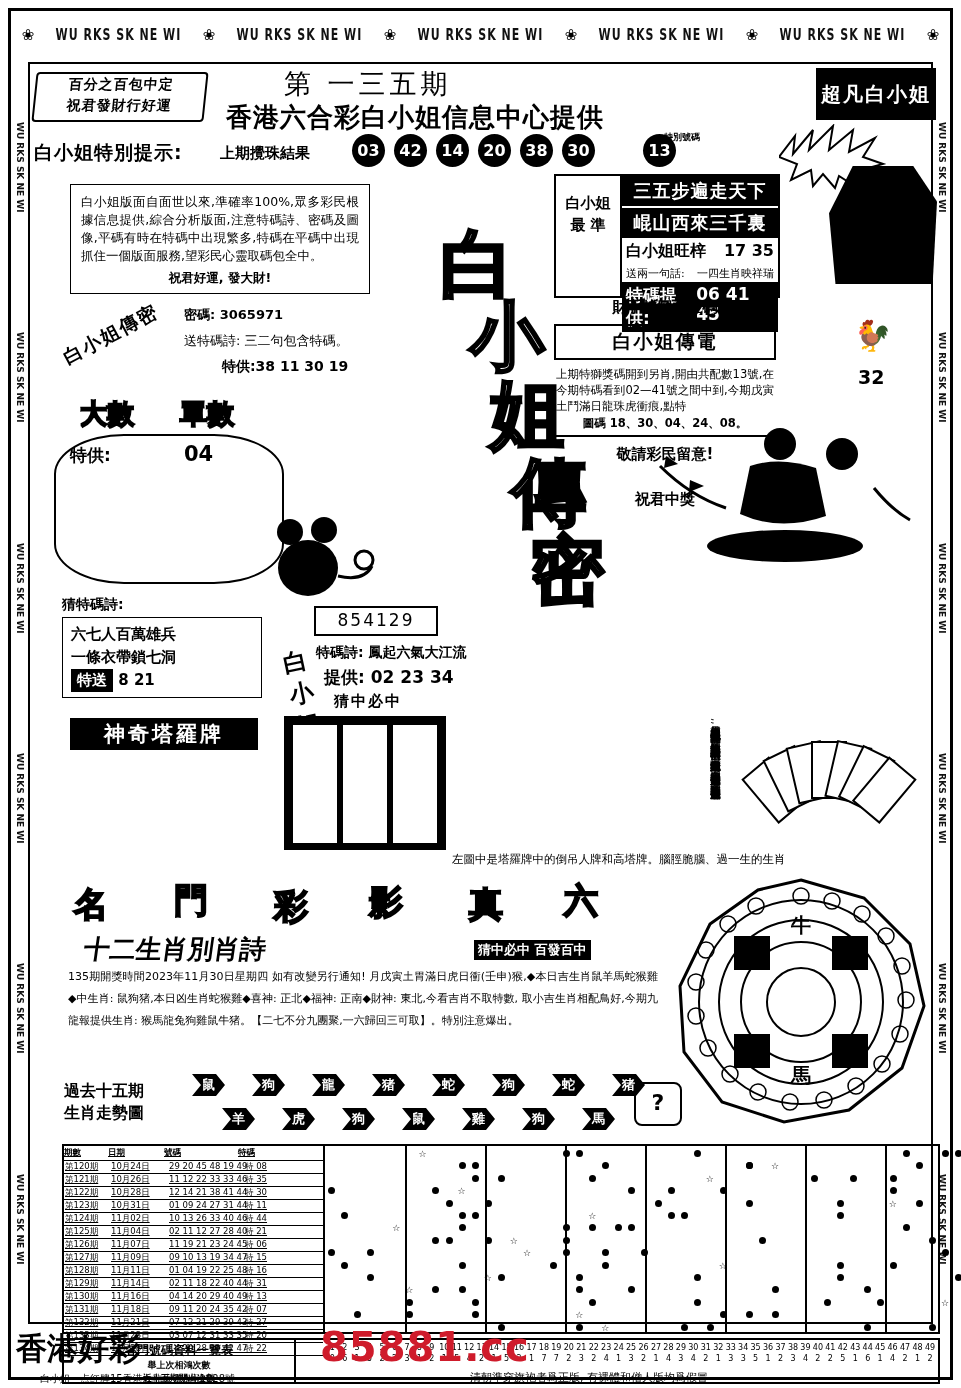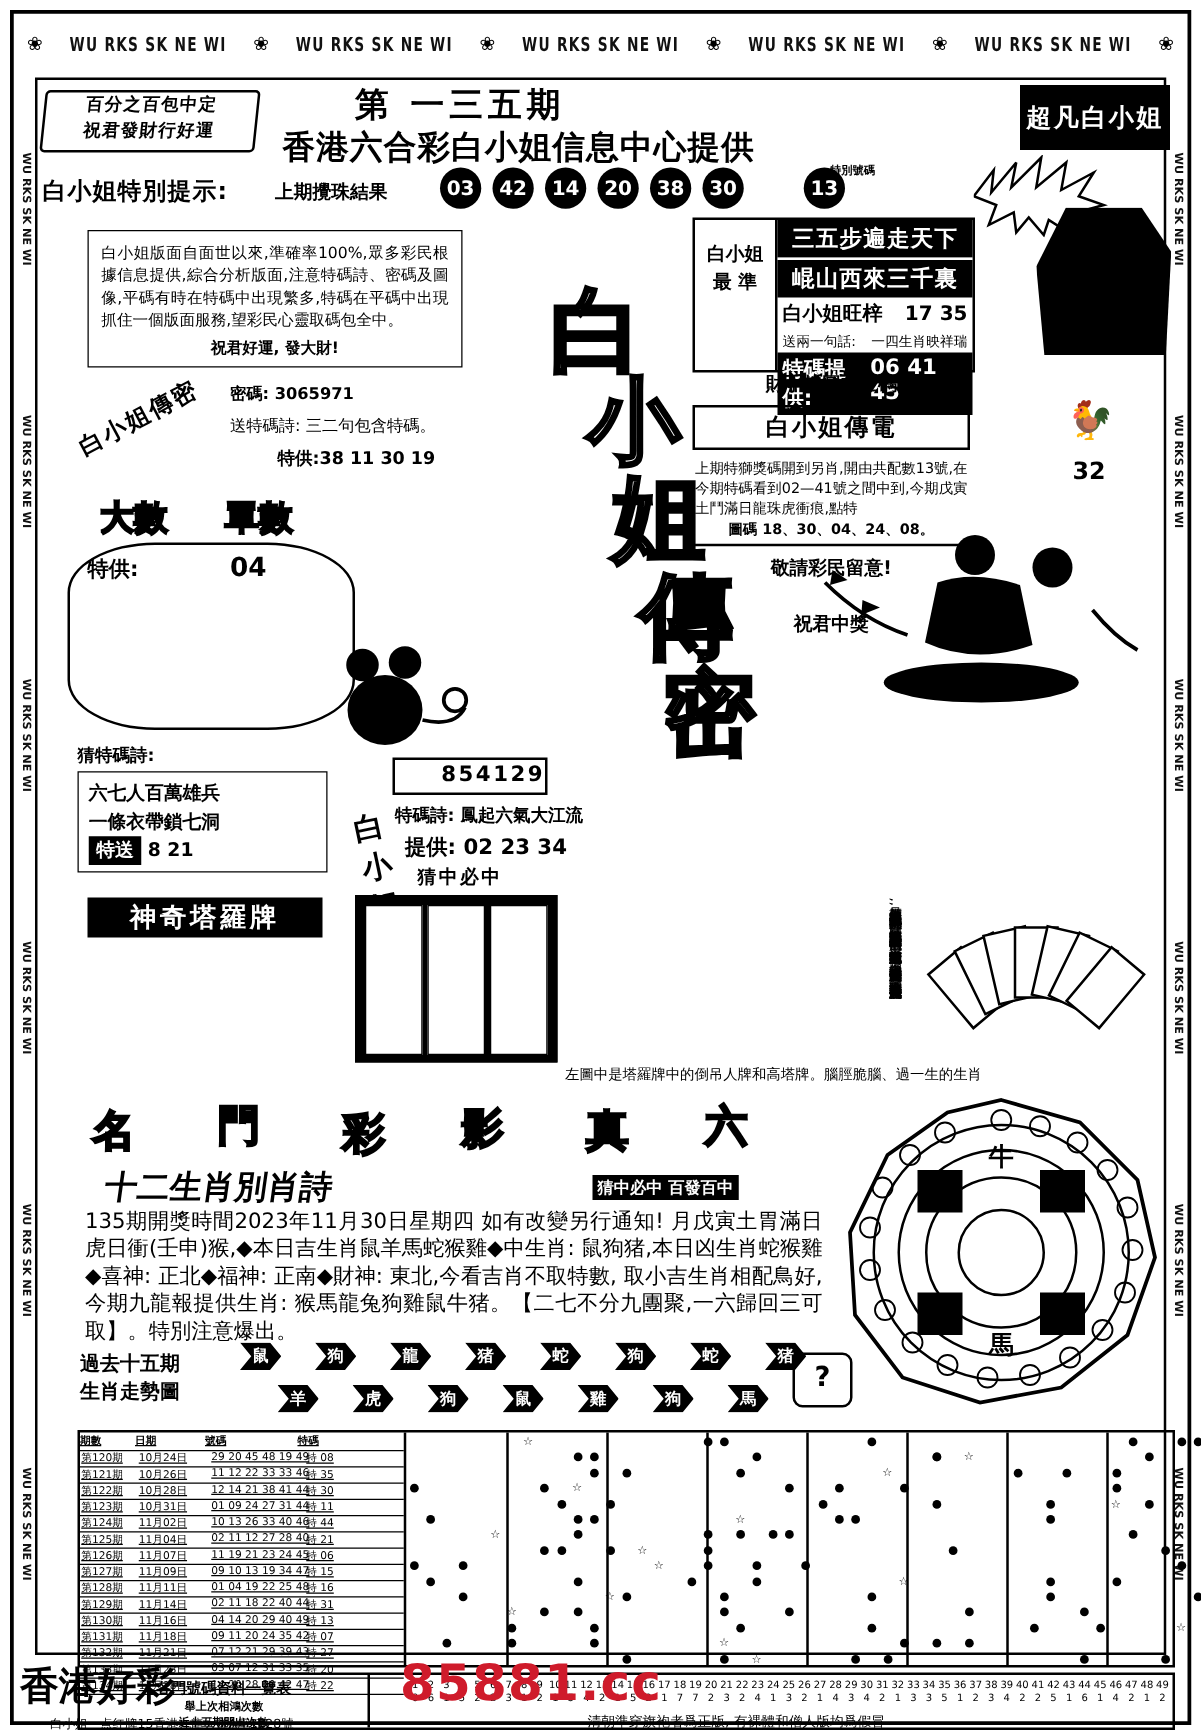--- a/index.html
+++ b/index.html
@@ -16,21 +16,21 @@
   .sidestrip.left{left:9px;}
   .sidestrip.right{left:931px;}
   .sidestrip .wm{font-size:9px;font-weight:bold;writing-mode:vertical-rl;color:#111;}
 
   .content{position:absolute;left:34px;top:66px;width:895px;height:1254px;}
 
   
   .hdr{position:relative;height:118px;}
   .hdr-badge{position:absolute;left:0;top:6px;width:168px;height:46px;border:2px solid #000;border-radius:4px;transform:skewX(-6deg);}
   .hdr-badge div{font-size:14px;font-weight:bold;text-align:center;line-height:21px;letter-spacing:1px;}
-  .issue{position:absolute;left:250px;top:0;font-size:27px;font-weight:bold;letter-spacing:4px;text-align:right;}
+  .issue{position:absolute;left:250px;top:0;font-size:27px;font-weight:normal;letter-spacing:4px;text-align:right;}
   .maintitle{position:absolute;left:192px;top:34px;font-size:26px;font-weight:bold;letter-spacing:1px;white-space:nowrap;}
   .hint-label{position:absolute;left:0;top:74px;font-size:19px;font-weight:bold;letter-spacing:1px;}
   .hint-sub{position:absolute;left:186px;top:78px;font-size:15px;font-weight:bold;}
   .balls{position:absolute;left:318px;top:68px;display:flex;align-items:center;gap:9px;}
   .ball{width:33px;height:33px;border-radius:50%;background:#000;color:#fff;font-size:16px;font-weight:bold;display:flex;align-items:center;justify-content:center;}
   .ball.special{background:#000;}
   .sp-label{position:absolute;left:630px;top:66px;font-size:9px;line-height:11px;width:36px;font-weight:bold;}
   .starburst{position:absolute;left:745px;top:58px;width:108px;height:66px;}
   .starburst svg{width:100%;height:100%;}
   .logo-box{position:absolute;left:782px;top:2px;width:120px;height:52px;background:#000;display:flex;align-items:center;justify-content:center;}
@@ -84,41 +84,41 @@
   .cloudbox .num{position:absolute;left:128px;top:6px;font-size:21px;font-weight:bold;}
   .cloudbox .ln2{font-size:12.5px;line-height:17px;margin-top:4px;}
 
   .guessbox{position:absolute;left:28px;top:530px;width:200px;}
   .guessbox .gt{font-size:14px;font-weight:bold;}
   .guessbox .gb{border:1.5px solid #000;margin-top:3px;padding:5px 8px;font-size:15px;line-height:23px;font-weight:bold;}
   .guessbox .gbb{background:#000;color:#fff;display:inline-block;padding:0 6px;font-size:15px;font-weight:bold;}
 
   .mouse{position:absolute;left:220px;top:430px;width:130px;height:130px;}
 
-  .codecard{position:absolute;left:280px;top:540px;width:120px;height:26px;border:2px solid #000;font-size:17px;font-weight:bold;text-align:right;line-height:24px;letter-spacing:2px;}
+  .codecard{position:absolute;left:280px;top:540px;width:120px;height:26px;border:2px solid #000;font-size:17px;font-weight:normal;text-align:center;line-height:24px;letter-spacing:2px;}
   .poemline{position:absolute;left:282px;top:578px;font-size:14px;font-weight:bold;}
   .provide{position:absolute;left:290px;top:600px;font-size:17px;font-weight:bold;}
   .guesshit{position:absolute;left:300px;top:626px;font-size:15px;font-weight:bold;letter-spacing:2px;}
   .sealstamp{position:absolute;left:250px;top:578px;width:44px;height:44px;font-size:24px;font-weight:bold;color:#000;transform:rotate(-12deg);}
 
   
   .tarot-title{position:absolute;left:36px;top:652px;width:188px;height:32px;background:#000;color:#fff;font-size:21px;font-weight:bold;text-align:center;line-height:32px;letter-spacing:3px;}
   .tarot-imgs{position:absolute;left:250px;top:650px;width:158px;height:130px;border:2px solid #000;background:#000;}
   .tarot-card{position:absolute;top:6px;width:44px;height:118px;background:#fff;border:1px solid #000;}
   .tarot-text{position:absolute;left:418px;top:652px;width:270px;height:130px;font-size:10.5px;line-height:13px;text-align:justify;writing-mode:vertical-rl;}
   .tarot-cap{position:absolute;left:418px;top:786px;width:470px;font-size:11.5px;}
   .tarot-fan{position:absolute;left:700px;top:640px;width:190px;height:160px;}
 
   
   .banner{position:absolute;left:30px;top:812px;width:560px;height:54px;}
   .banner .bch{position:absolute;font-size:34px;font-weight:bold;color:#fff;-webkit-text-stroke:2px #000;}
   .banner2{position:absolute;left:50px;top:866px;font-size:26px;font-weight:bold;transform:skewX(-8deg);}
   .banner-small{position:absolute;left:440px;top:874px;font-size:13px;font-weight:bold;background:#000;color:#fff;padding:1px 4px;}
 
-  .newstext{position:absolute;left:34px;top:900px;width:590px;font-size:17px;line-height:22px;text-align:justify;}
+  .newstext{position:absolute;left:34px;top:900px;width:590px;font-size:11px;line-height:22px;text-align:justify;}
 
   
   .wheel{position:absolute;left:640px;top:810px;width:255px;height:250px;}
 
   
   .arrowrow{position:absolute;left:30px;top:1008px;width:600px;height:68px;}
   .arrowlbl{position:absolute;left:0;top:6px;width:120px;font-size:16px;font-weight:bold;line-height:22px;}
   .chev{position:absolute;height:22px;background:#000;color:#fff;font-size:13px;font-weight:bold;display:flex;align-items:center;justify-content:center;padding:0 10px;clip-path:polygon(0 0,calc(100% - 9px) 0,100% 50%,calc(100% - 9px) 100%,0 100%,9px 50%);}
   .qmark{position:absolute;left:600px;top:1016px;width:44px;height:40px;border:2px solid #000;border-radius:8px;font-size:22px;font-weight:bold;text-align:center;line-height:38px;}
 

